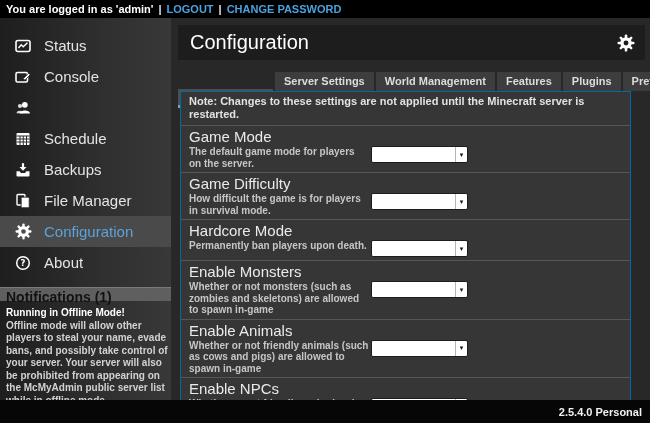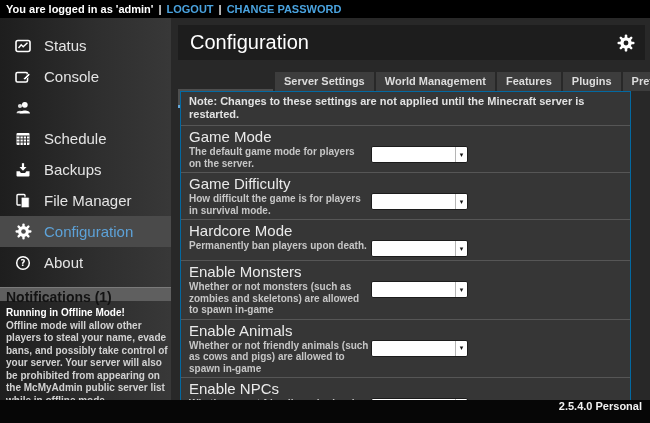--- a/index.html
+++ b/index.html
@@ -93,21 +93,21 @@
   .select-value { font-size:10px; color:#000; padding-left:3px; }
   .select-arrow {
     width:12px; height:100%; border-left:1px solid #b5b5b5;
     display:flex; align-items:center; justify-content:center;
     font-size:7px; color:#111;
   }
 
   
   .footer {
     position:absolute; left:0; right:0; bottom:0; height:23px;
-    background:#060606; display:flex; align-items:flex-start; justify-content:flex-end;
+    background:#060606; display:flex; align-items:center; justify-content:flex-end;
     padding-right:8px; color:#f2f2f2; font-size:11px; font-weight:bold;
   }
 
   svg { display:block; }
 </style>
 </head>
 <body>
 
 <div class="topbar">
   <span>You are logged in as 'admin'</span>

